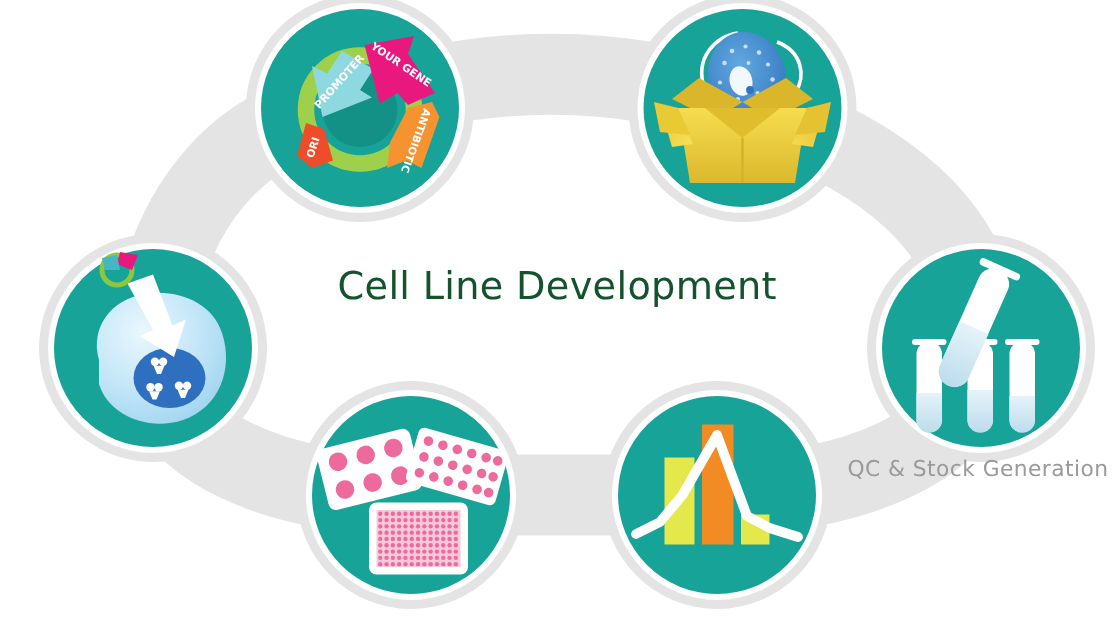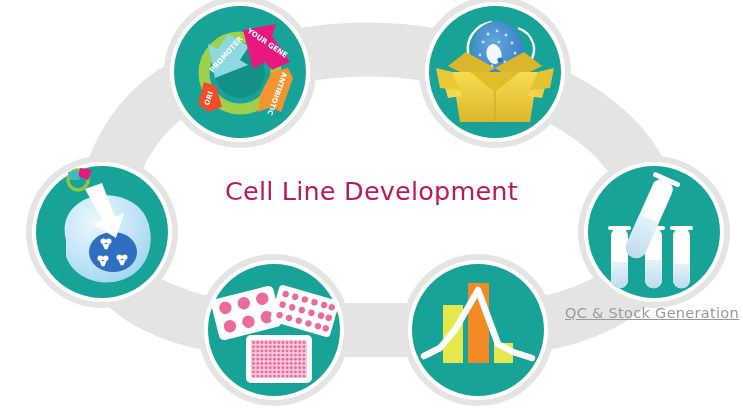--- a/index.html
+++ b/index.html
@@ -32,29 +32,28 @@
     letter-spacing: 0.3px;
     white-space: nowrap;
   }
   #label-transfection {
     left: 52px;
     top: 305px;
   }
   #label-qc {
     left: 565px;
     top: 305px;
-    text-decoration: underline;
   }
   #center-title {
     position: absolute;
     left: 0;
     top: 176px;
     width: 743px;
     text-align: center;
-    color: #be185d;
+    color: #14532d;
     font-size: 25.5px;
     font-family: "DejaVu Sans", sans-serif;
     letter-spacing: 0.2px;
   }
 </style>
 </head>
 <body>
 
 <div id="stage">
 

